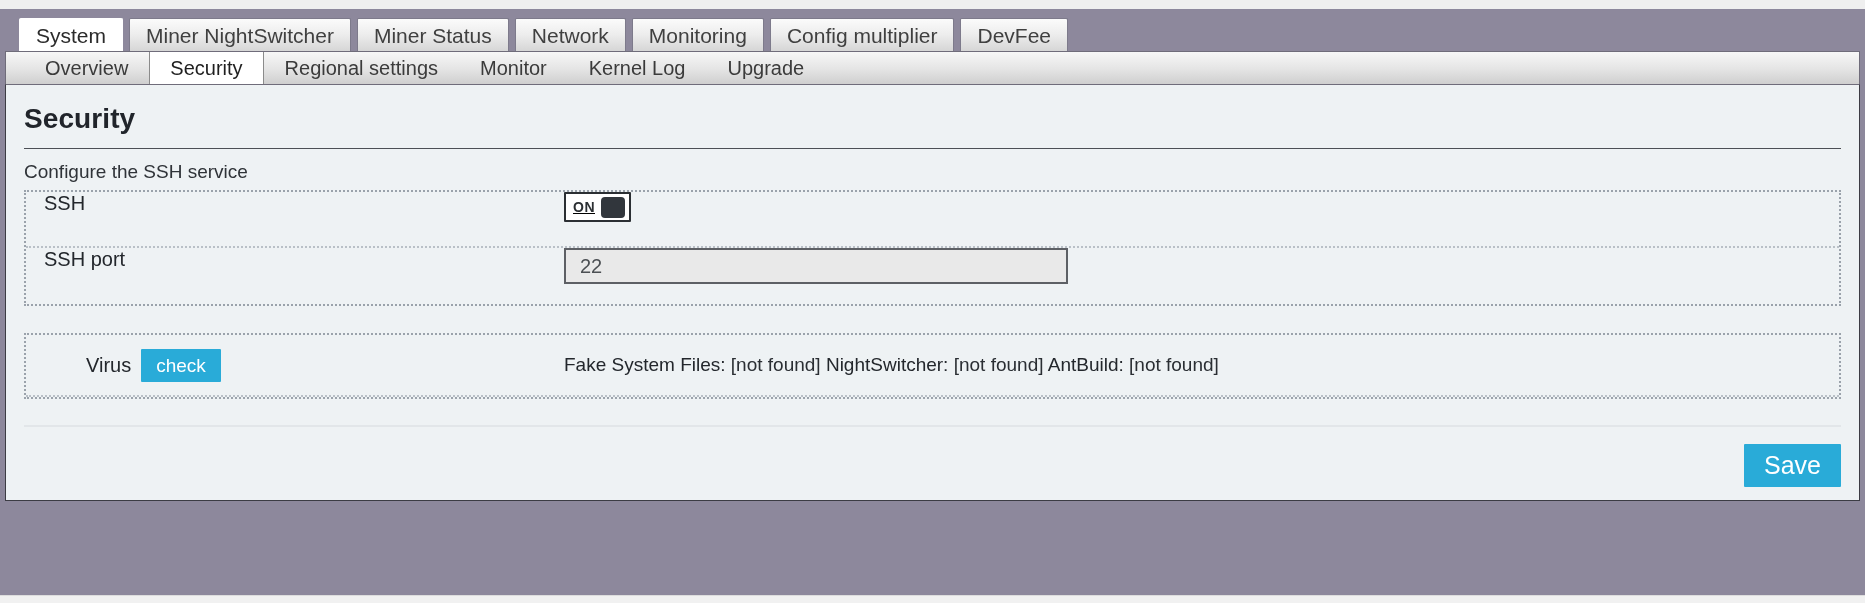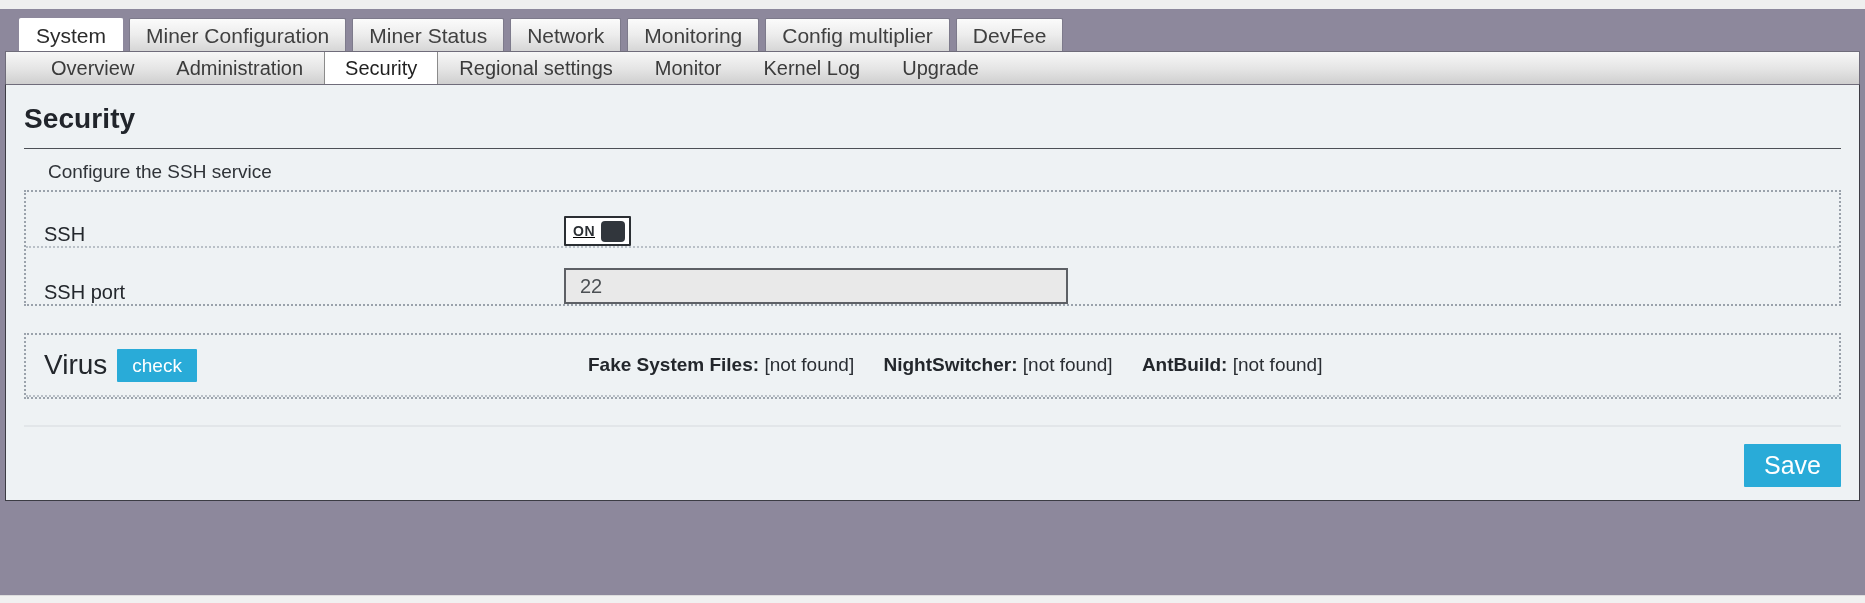--- a/index.html
+++ b/index.html
@@ -80,21 +80,21 @@
     top: 42px;
     left: 5px;
     width: 1855px;
     height: 33px;
     background: linear-gradient(to bottom, #f7f7f7 0%, #e4e4e4 55%, #cfcfcf 100%);
     border: 1px solid #6f6c7a;
     border-bottom: none;
     box-sizing: border-box;
     display: flex;
     align-items: stretch;
-    padding-left: 24px;
+    padding-left: 18px;
   }
   .stab {
     font-size: 20px;
     color: #3b3b3b;
     padding: 0 20px;
     display: flex;
     align-items: center;
     white-space: nowrap;
     box-sizing: border-box;
     border-left: 1px solid transparent;
@@ -134,33 +134,32 @@
   .title-rule {
     margin-top: 13px;
     border-top: 1px solid #4c4f55;
     height: 0;
   }
   .legend {
     font-size: 19px;
     color: #2f3338;
     margin-top: 12px;
     margin-bottom: 7px;
-    margin-left: 24px;
   }
 
   fieldset.box {
     margin: 0;
     padding: 0;
     border: 2px dotted #9aa2ab;
     background: transparent;
     box-sizing: border-box;
   }
   .row {
     display: flex;
-    align-items: flex-end;
+    align-items: flex-start;
     min-height: 56px;
     border-bottom: 2px dotted #b9c0c7;
     padding-left: 18px;
     box-sizing: border-box;
   }
   .row:last-child { border-bottom: none; }
   .row-label {
     width: 520px;
     font-size: 20px;
     color: #23272c;
@@ -221,40 +220,41 @@
     box-sizing: border-box;
   }
   .virus-left {
     width: 520px;
     flex: none;
     display: flex;
     align-items: center;
     gap: 10px;
   }
   .virus-label {
-    font-size: 28px;
+    font-size: 20px;
     color: #23272c;
+    margin-left: 42px;
   }
   .btn-blue {
     background: #29abd8;
     color: #ffffff;
     border: none;
     font-family: "Liberation Sans", sans-serif;
     font-size: 19px;
     padding: 7px 15px;
     cursor: pointer;
     border-radius: 1px;
     line-height: 1;
   }
   .virus-status {
     font-size: 19px;
     color: #23272c;
     white-space: nowrap;
   }
-  .virus-status b { font-weight: bold; margin-left: 24px; }
+  .virus-status b { font-weight: normal; }
   .virus-status .val { color: #2a2e33; margin-top: 24px; }
 
   
   .footer-rule {
     margin-top: 26px;
     border-top: 2px solid #e2e6e9;
     height: 0;
   }
   .footer {
     display: flex;
@@ -296,31 +296,30 @@
 <body>
 
 <div id="viewport">
 
   <div id="top-strip"></div>
 
   <div id="chrome">
 
     <div id="maintabs">
       <div class="mtab active">System</div>
-      <div class="mtab">Miner Configuration</div>
+      <div class="mtab">Miner NightSwitcher</div>
       <div class="mtab">Miner Status</div>
       <div class="mtab">Network</div>
       <div class="mtab">Monitoring</div>
       <div class="mtab">Config multiplier</div>
       <div class="mtab">DevFee</div>
     </div>
 
     <div id="subtabs">
       <div class="stab">Overview</div>
-      <div class="stab">Administration</div>
       <div class="stab active">Security</div>
       <div class="stab">Regional settings</div>
       <div class="stab">Monitor</div>
       <div class="stab">Kernel Log</div>
       <div class="stab">Upgrade</div>
     </div>
 
     <div id="panel">
       <div id="panel-inner">
 

